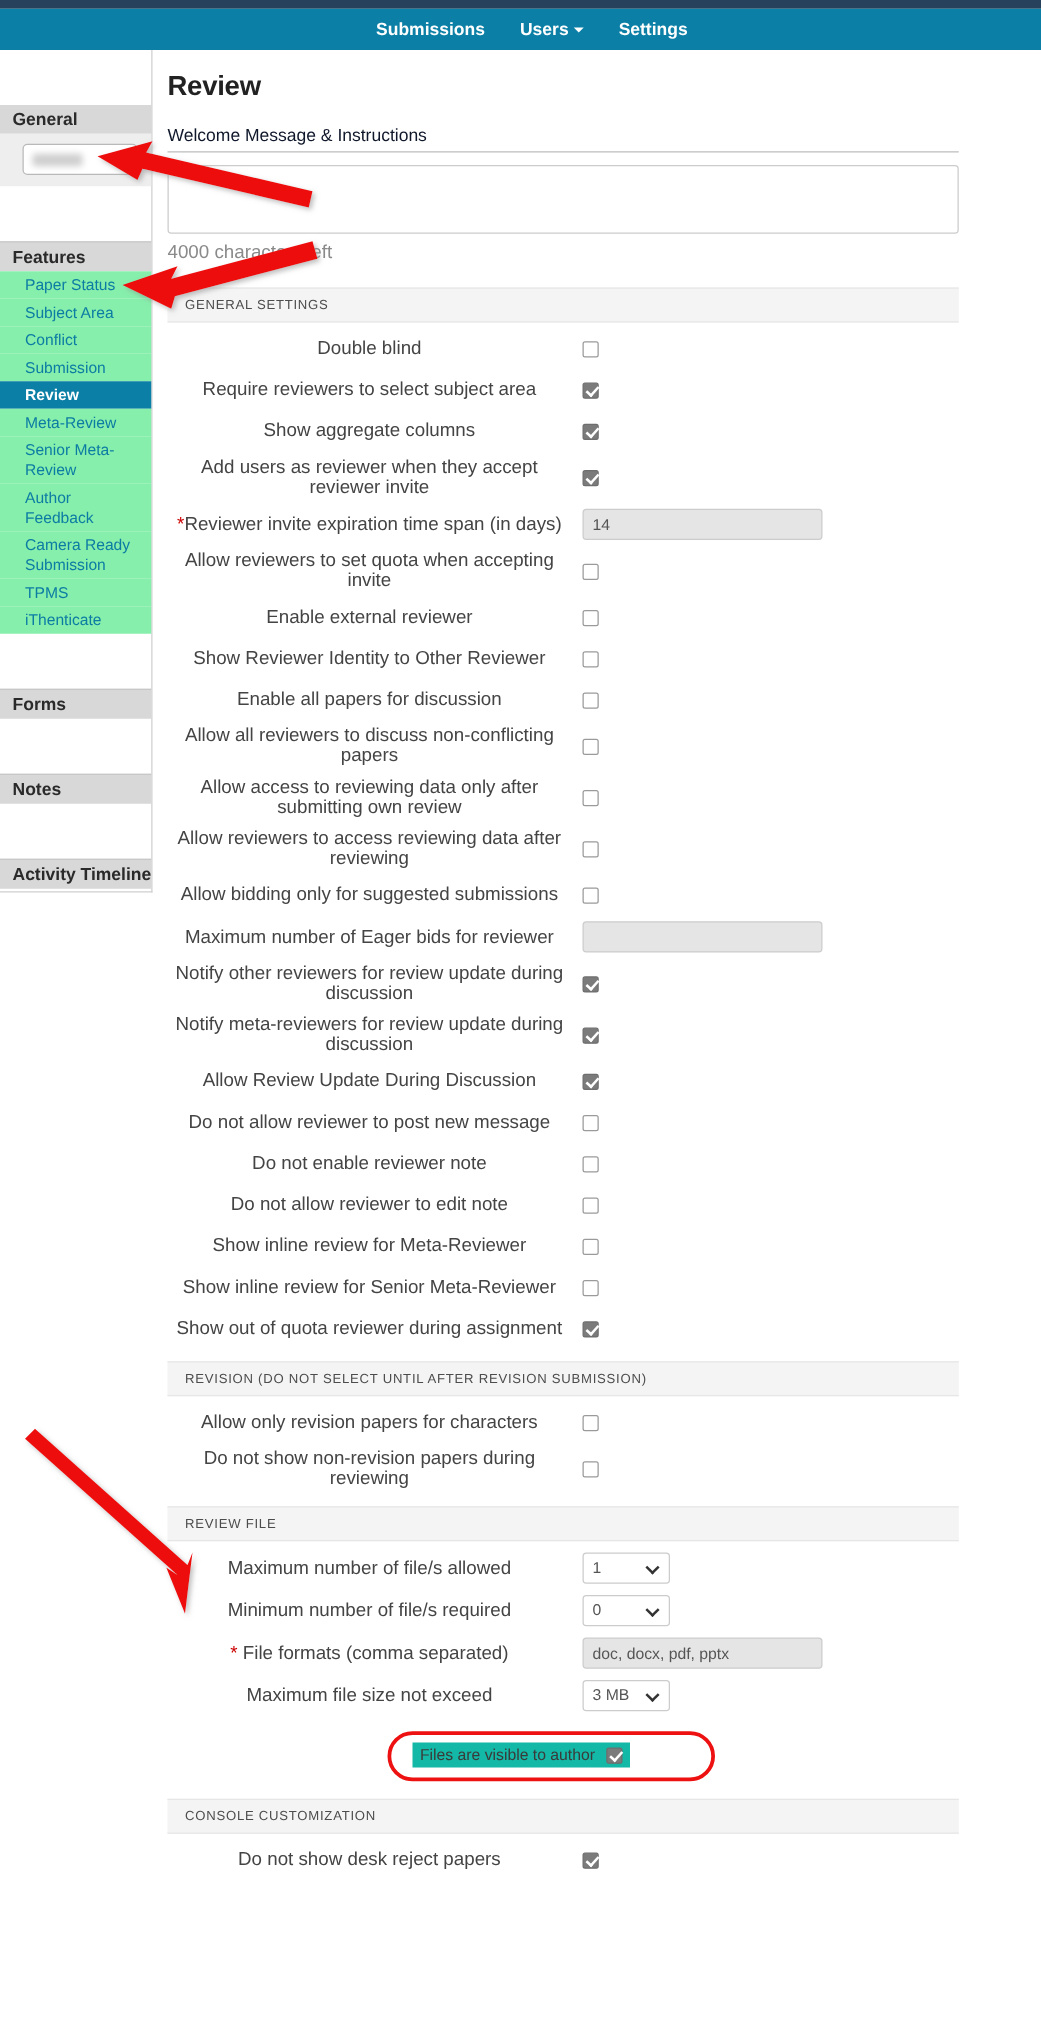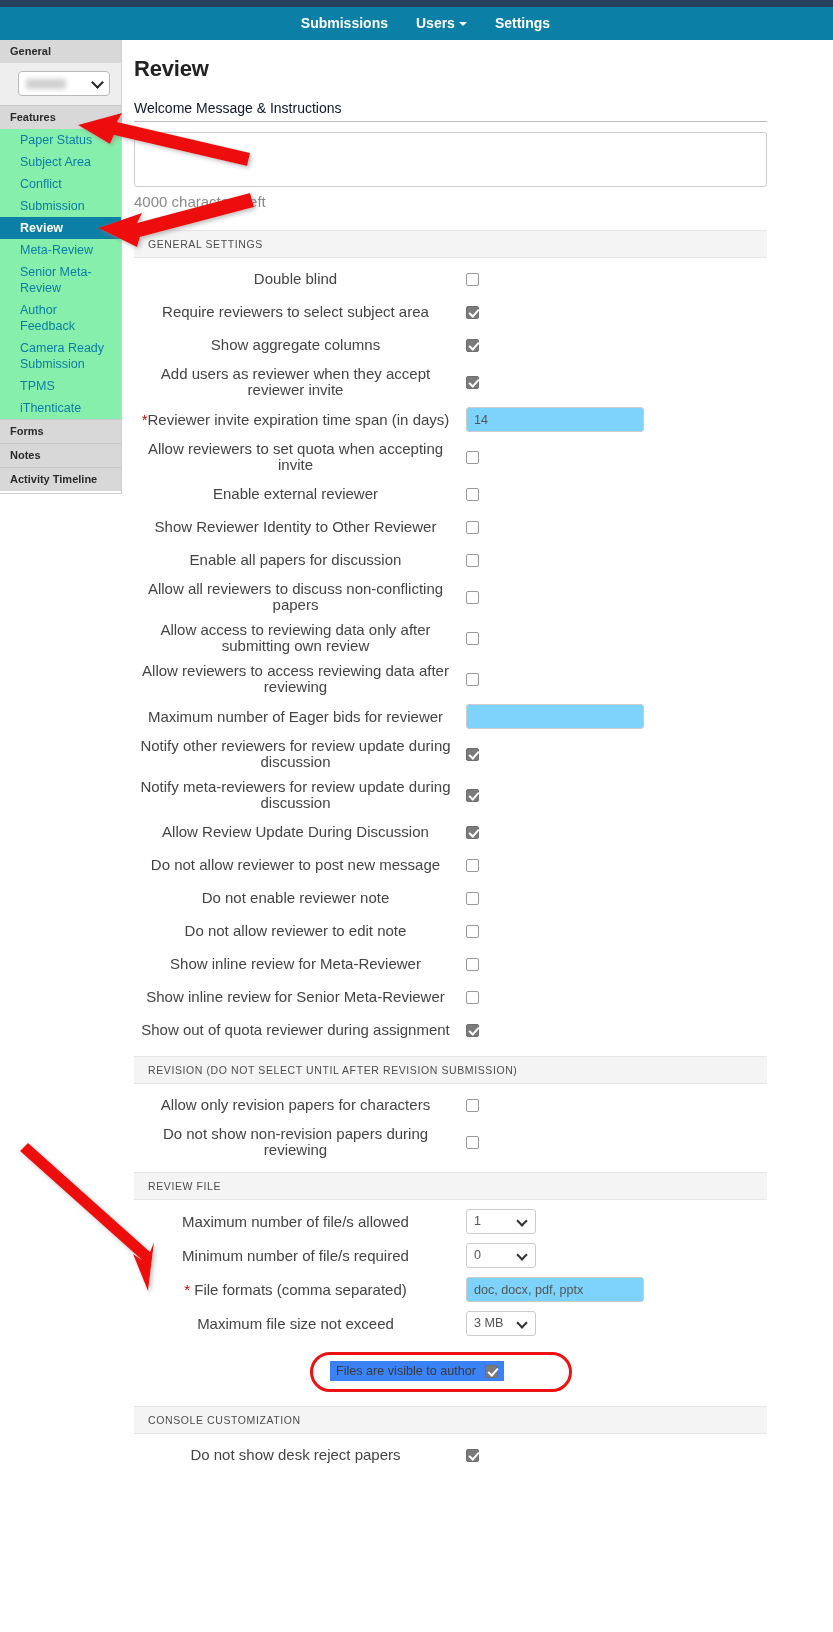--- a/index.html
+++ b/index.html
@@ -68,25 +68,26 @@
     width: 122px;
     flex: 0 0 122px;
     background: #ffffff;
     border-right: 1px solid #cfcfcf;
     border-bottom: 1px solid #cfcfcf;
     padding-bottom: 2px;
   }
   .side-group-head {
     background: #d8d8d8;
     font-weight: bold;
-    font-size: 11px;
+    font-size: 14px;
     color: #2a2a2a;
     padding: 4px 0 4px 10px;
     border-top: 1px solid #c7c7c7;
     line-height: 15px;
+    margin-top: 44px;
   }
   .side-group-head.first { border-top: none; }
   .side-select-wrap { background:#eeeeee; padding: 8px 10px 9px 18px; }
   .side-select {
     width: 92px; height: 25px;
     border: 1px solid #b9b9b9;
     border-radius: 4px;
     background: #ffffff;
     position: relative;
     display:flex; align-items:center;
@@ -210,24 +211,24 @@
     position: absolute;
     left: 3.5px; top: 0.5px;
     width: 4px; height: 8px;
     border-right: 2px solid #ffffff;
     border-bottom: 2px solid #ffffff;
     transform: rotate(42deg);
   }
 
   .txtin {
     height: 25px;
-    width: 178px;
+    width: 192px;
     border: 1px solid #cccccc;
     border-radius: 3px;
-    background: #7dd3fc;
+    background: #e5e5e5;
     font-family: "Liberation Sans", sans-serif;
     font-size: 12.6px;
     color: #555555;
     padding: 0 7px;
     line-height: 23px;
   }
   .sel {
     height: 25px;
     width: 70px;
     border: 1px solid #cccccc;
@@ -259,21 +260,21 @@
     position: absolute;
     left: 176px; top: 0;
     width: 262px; height: 40px;
     border: 3px solid #ee1111;
     border-radius: 20px;
     background: #ffffff;
   }
   .hl-inner {
     position: absolute;
     left: 196px; top: 9px;
-    background: #3b82f6;
+    background: #14b8a6;
     display: flex;
     align-items: center;
     padding: 2px 6px 2px 6px;
     height: 20px;
   }
   .hl-inner .lbl {
     font-size: 12.6px;
     color: #3a3a3a;
     margin-right: 9px;
     white-space: nowrap;
@@ -434,20 +435,26 @@
         </div>
     </div>
 
     <div class="row">
       <div class="lbl">Allow reviewers to access reviewing data after reviewing</div>
       <div class="ctl">
           <span class="cb"></span>
         </div>
     </div>
 
+    <div class="row">
+      <div class="lbl">Allow bidding only for suggested submissions</div>
+      <div class="ctl">
+          <span class="cb"></span>
+        </div>
+    </div>
 
     <div class="row">
       <div class="lbl">Maximum number of Eager bids for reviewer</div>
       <div class="ctl">
           <input class="txtin" value="" style="">
         </div>
     </div>
 
     <div class="row">
       <div class="lbl">Notify other reviewers for review update during discussion</div>

